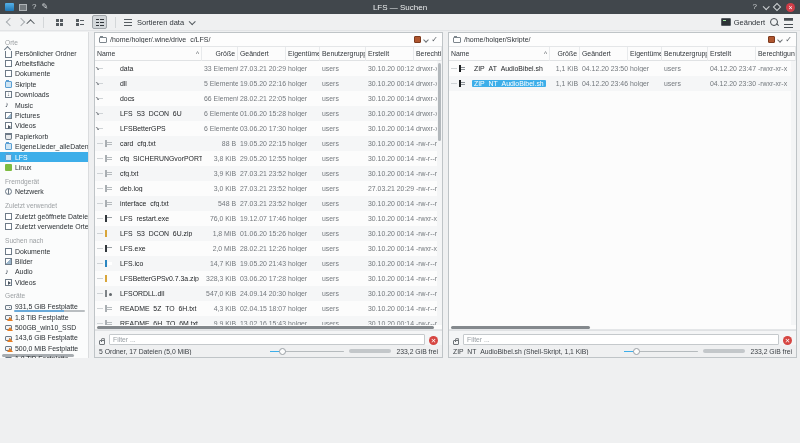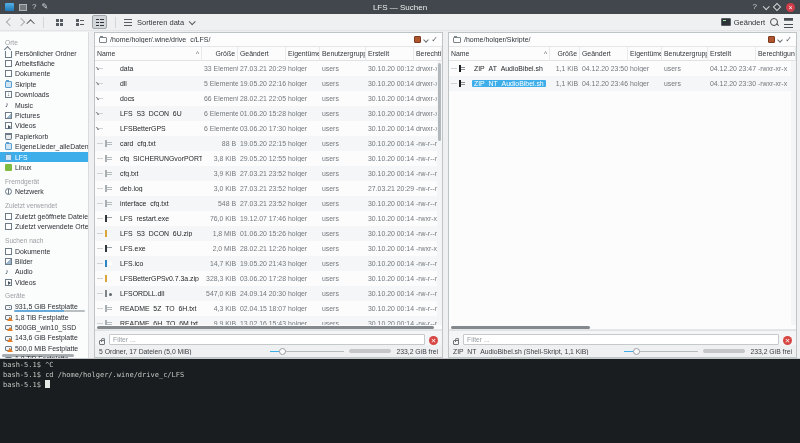--- a/index.html
+++ b/index.html
@@ -699,18 +699,13 @@
               <span class="zs-fill"></span>
               <span class="zs-handle"></span>
           </span>
           <span class="capacity"><span class="cap-fill"></span></span>
           <span class="st-free">233,2 GiB frei</span>
         </div>
       </div>
     </div>
   </div>
 
-  <div class="terminal">
-      <div class="termline">bash-5.1$ ^C</div>
-      <div class="termline">bash-5.1$  cd /home/holger/.wine/drive_c/LFS</div>
-      <div class="termline">bash-5.1$ <span class="cursor"></span></div>
-    </div>
 </div>
 
 </body></html>

